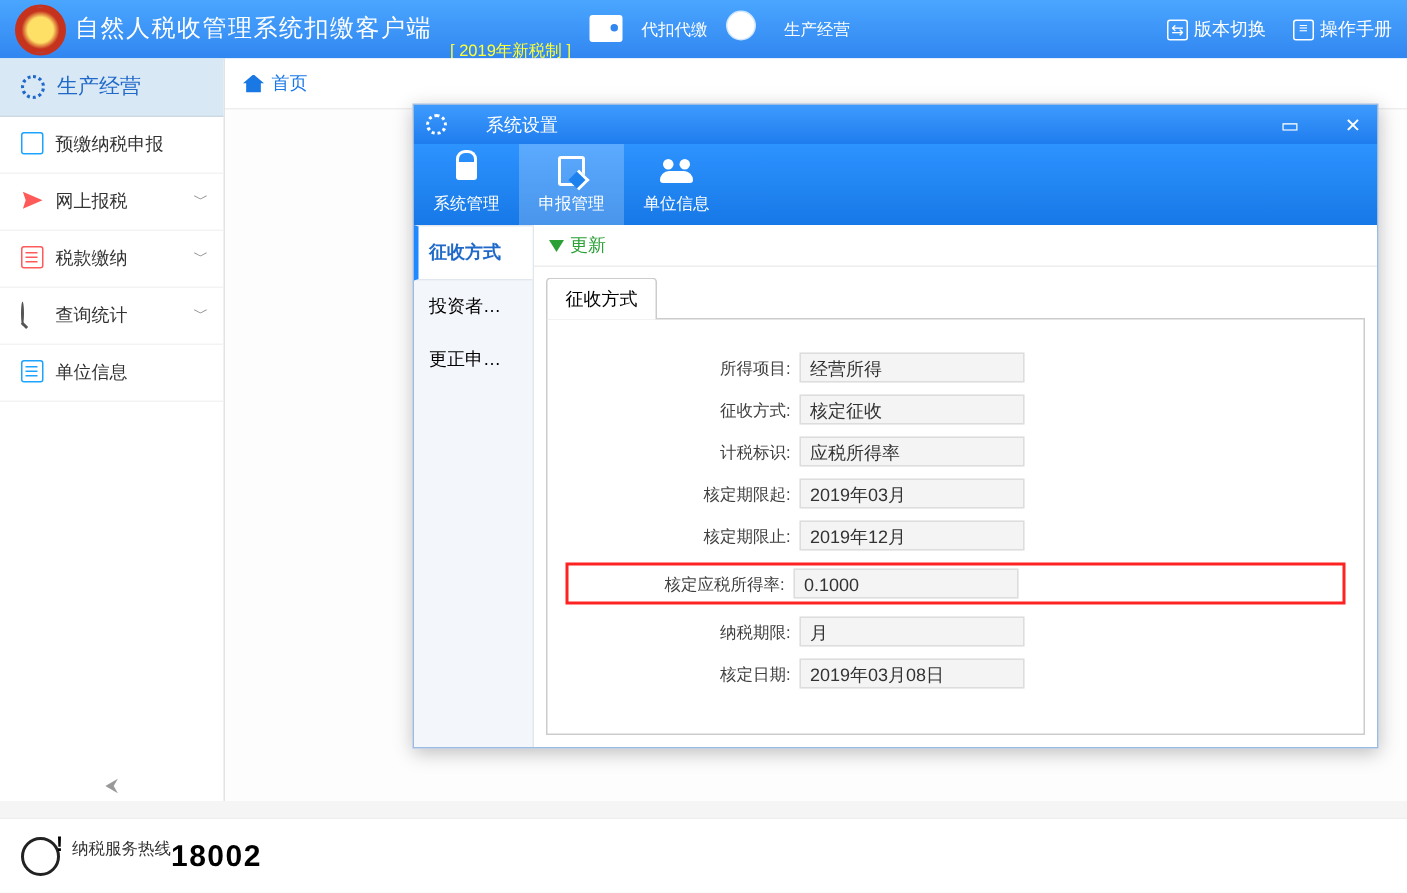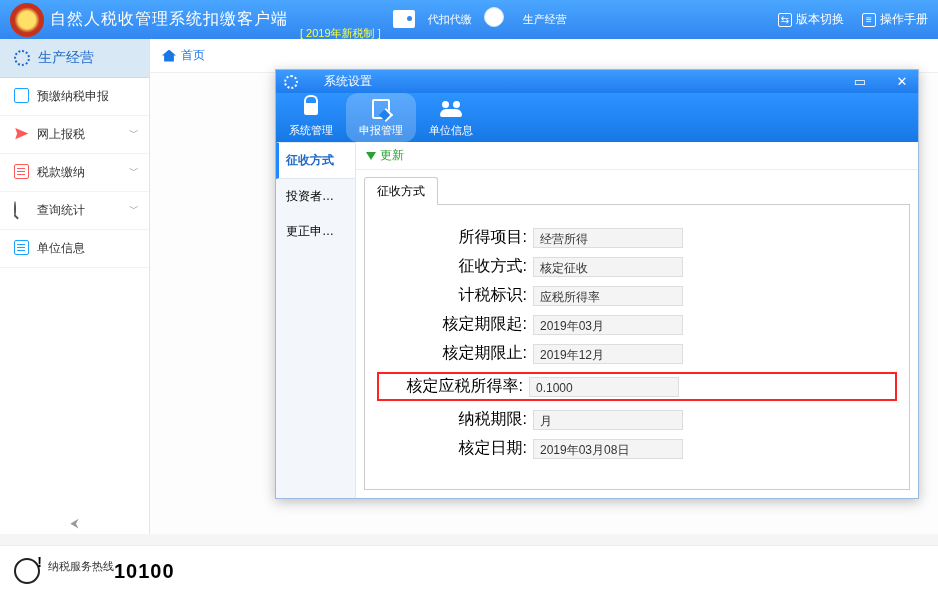--- a/index.html
+++ b/index.html
@@ -94,21 +94,21 @@
   .dlg-title .win-btn{width:16px;text-align:center;cursor:pointer;margin-left:6px;font-size:13px;}
 
   .dlg-tabs{
     height:58px;background:linear-gradient(#2d93ff,#1678e6);
     display:flex;
   }
   .dlg-tab{
     width:70px;display:flex;flex-direction:column;align-items:center;justify-content:center;
     color:#fff;cursor:pointer;font-size:11px;
   }
-  .dlg-tab.active{background:rgba(255,255,255,.22);border-radius:12px;}
+  .dlg-tab.active{background:rgba(255,255,255,.22);}
   .dlg-tab .icwrap{width:24px;height:22px;margin-bottom:3px;display:flex;align-items:center;justify-content:center;}
   .lock-ic{width:14px;height:12px;background:#fff;border-radius:2px;position:relative;}
   .lock-ic::before{content:"";position:absolute;width:10px;height:8px;border:2px solid #fff;border-bottom:none;border-radius:6px 6px 0 0;left:0;top:-8px;}
   .form-ic{width:18px;height:20px;border:2px solid #fff;border-radius:2px;position:relative;}
   .form-ic::after{content:"";position:absolute;width:8px;height:8px;border:2px solid #fff;border-top:none;border-left:none;right:-3px;bottom:-3px;transform:rotate(-45deg);background:#1e82ee;}
   .people-ic{width:22px;height:16px;position:relative;}
   .people-ic::before,.people-ic::after{content:"";position:absolute;width:7px;height:7px;border-radius:50%;background:#fff;top:0;}
   .people-ic::before{left:2px;} .people-ic::after{right:2px;}
   .people-body{position:absolute;width:22px;height:8px;background:#fff;border-radius:6px 6px 2px 2px;bottom:0;}
 
@@ -121,21 +121,21 @@
 
   .dlg-main{flex:1;display:flex;flex-direction:column;}
   .dlg-toolbar{padding:5px 10px;border-bottom:1px solid #eee;display:flex;align-items:center;color:#2aa035;font-size:12px;}
   .dlg-toolbar .refresh-ic{width:0;height:0;border-left:5px solid transparent;border-right:5px solid transparent;border-top:8px solid #2aa035;margin-right:4px;}
 
   .inner-tab-row{padding:6px 8px 0;}
   .inner-tab{display:inline-block;padding:5px 12px;border:1px solid #ccc;border-bottom:none;border-radius:3px 3px 0 0;background:#fff;font-size:12px;position:relative;top:1px;}
   .panel{border:1px solid #ccc;margin:0 8px 8px;padding:22px 18px;}
   .form-row{display:flex;align-items:center;margin-bottom:8px;}
   .form-row.highlight{border:2px solid #f22; padding:2px 0; margin-left:-6px;margin-right:-6px;}
-  .form-label{width:150px;text-align:right;padding-right:6px;font-size:16px;color:#000000;}
+  .form-label{width:150px;text-align:right;padding-right:6px;font-size:11px;color:#404040;}
   .form-val{
     width:150px;height:20px;line-height:20px;padding:0 6px;
     background:#f4f4f4;border:1px solid #ddd;font-size:12px;color:#333;
   }
 
   
   .footer{
     position:absolute;left:0;bottom:0;right:0;height:50px;
     display:flex;align-items:center;padding-left:14px;background:#fff;border-top:1px solid #eee;
   }
@@ -305,15 +305,15 @@
         </div>
       </div>
     </div>
   </div>
 </div>
 
 <div class="footer">
   <span class="hotline-ic"></span>
   <div class="hotline-text">
     <span class="hotline-label">纳税服务热线</span>
-    <span class="hotline-num">10100</span>
+    <span class="hotline-num">18002</span>
   </div>
 </div>
 
 </body></html>

